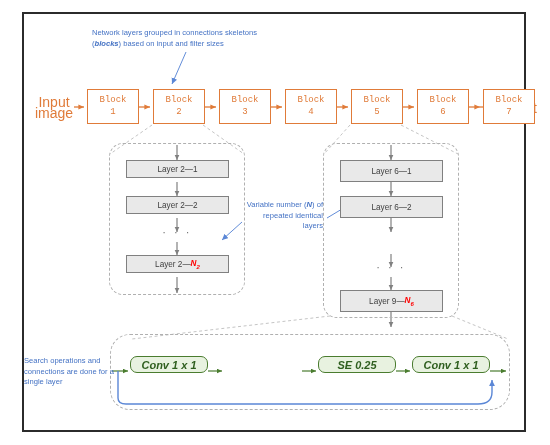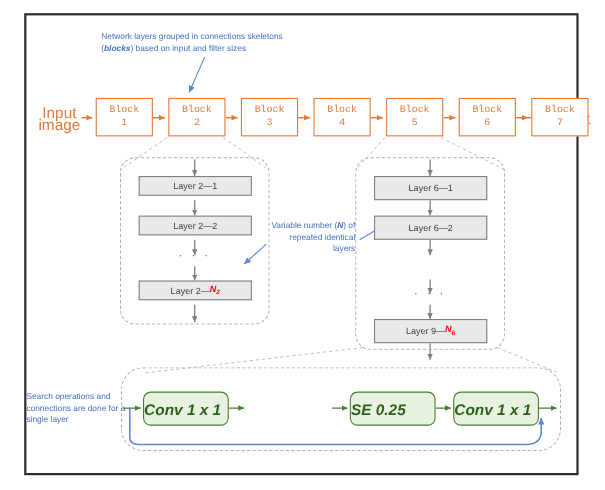--- a/index.html
+++ b/index.html
@@ -60,24 +60,24 @@
     box-sizing:border-box;
   }
   .lbox .nred{color:#ff0000;font-weight:bold;font-style:italic;}
   .lbox .nred sub{font-size:6px;font-weight:bold;font-style:italic;}
 
   .lbox-l{left:126px;width:103px;height:18px;}
   .lbox-r{left:340px;width:103px;height:22px;}
 
   
   .gbox{
-    position:absolute;top:356px;height:31px;
+    position:absolute;top:356px;height:17px;
     border:1.6px solid #4A7C2F;background:#E8F2E0;border-radius:7px;
-    color:#2f5f1f;font-size:14px;font-weight:bold;font-style:italic;
-    display:flex;align-items:center;justify-content:flex-start;
+    color:#2f5f1f;font-size:11px;font-weight:bold;font-style:italic;
+    display:flex;align-items:center;justify-content:center;
     box-sizing:border-box;
   }
 
   
   .dots{
     position:absolute;color:#707070;font-size:11px;letter-spacing:2.5px;
     text-align:center;line-height:8px;
   }
 </style>
 </head>

